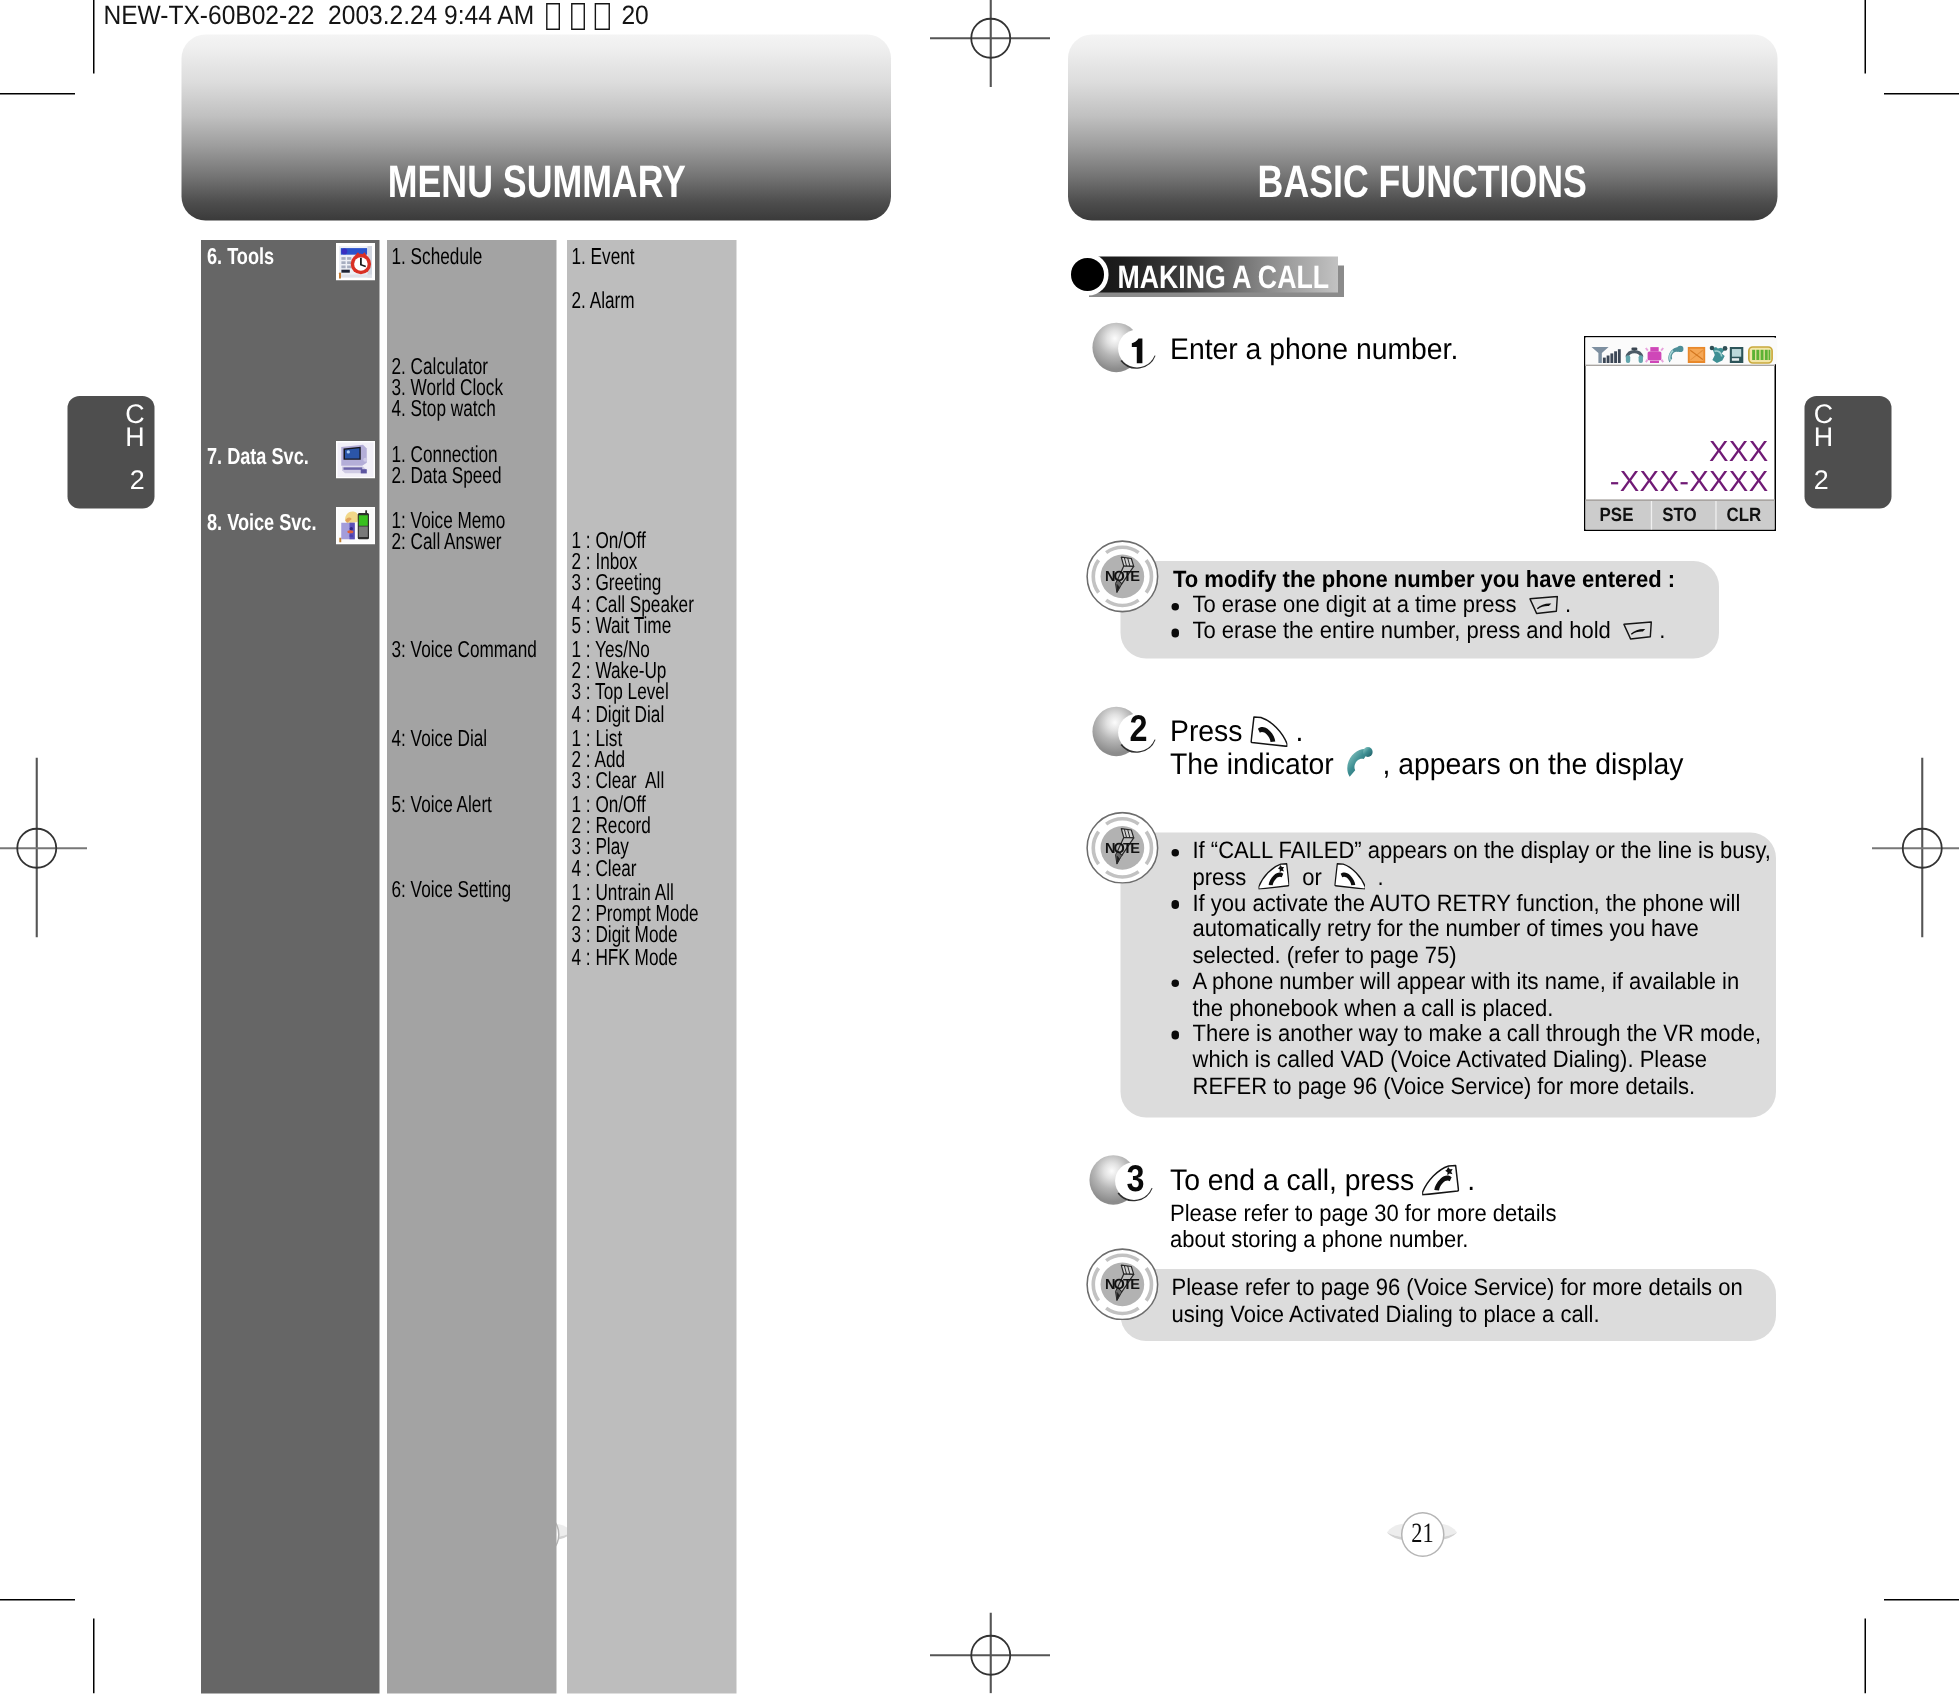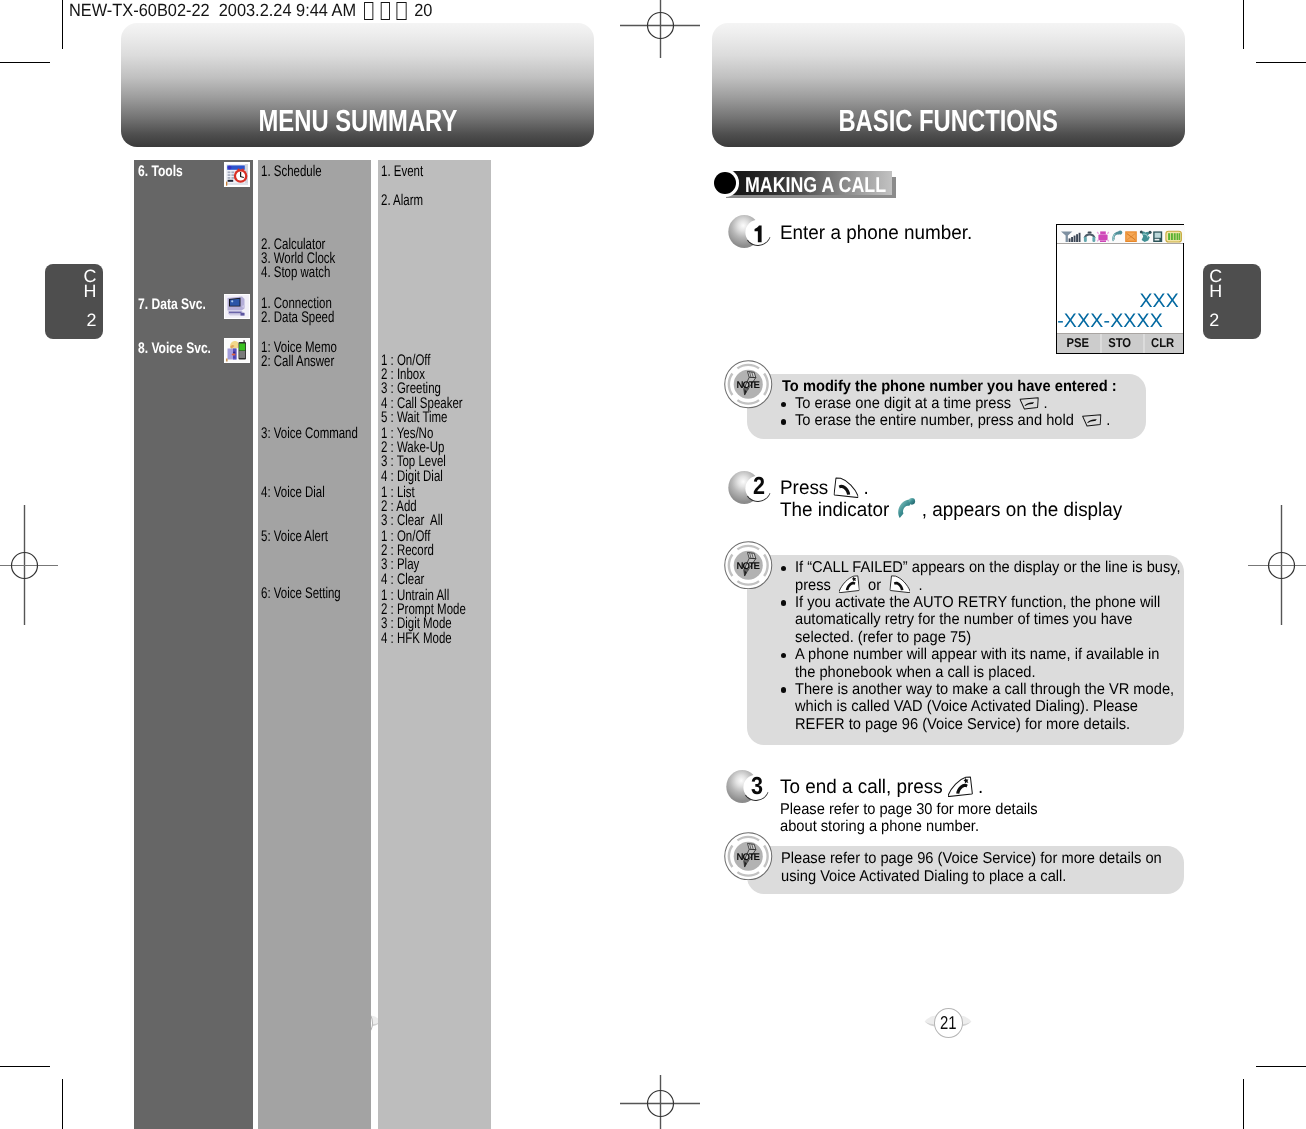--- a/index.html
+++ b/index.html
@@ -81,21 +81,21 @@
   
   #phone-display{position:absolute;border:1.6px solid #000;background:#fff;box-sizing:border-box;}
   .pd-status{position:absolute;left:0;top:0;right:0;height:18px;background:#fbfbfb;
      border-bottom:1.6px solid #a9a5a2;}
   .pd-soft{position:absolute;left:0;right:0;bottom:0;height:19px;background:#cccccc;
      display:flex;border-top:1.6px solid #a9a5a2;}
   .pd-soft div{flex:1;text-align:center;font-weight:bold;font-size:12.8px;line-height:18.6px;
      color:#111;transform:scaleX(0.88);}
   .pd-soft div+div{border-left:1.1px solid #f0f0f0;}
   .pd-num{position:absolute;right:2px;text-align:right;font-size:19.5px;line-height:19px;
-     color:#0369a1;white-space:pre;font-family:"Liberation Sans",sans-serif;
+     color:#701a75;white-space:pre;font-family:"Liberation Sans",sans-serif;
      letter-spacing:0.2px;}
 </style>
 </head>
 <body>
 
 <div>
   <div class="cropline" style="left:62px;top:0;width:1.4px;height:49px;"></div>
   <div class="cropline" style="left:0;top:62px;width:50px;height:1.4px;"></div>
   <div class="cropline" style="left:1243px;top:0;width:1.4px;height:49px;"></div>
   <div class="cropline" style="left:1256px;top:62px;width:50px;height:1.4px;"></div>
@@ -394,21 +394,21 @@
           <rect x="111.1" y="8.2" width="2.0" height="6.8"></rect>
             <rect x="113.9" y="8.2" width="2.0" height="6.8"></rect>
           <rect x="116.7" y="8.2" width="2.0" height="6.8"></rect>
             <rect x="119.5" y="8.2" width="2.0" height="6.8"></rect>
           <rect x="122.0" y="8.2" width="1.2" height="6.8"></rect>
         </g>
       </g>
     </svg>
   </div>
   <div class="pd-num" style="top:67px;right:4px;">XXX</div>
-  <div class="pd-num" style="top:87px;right:20px;">-XXX-XXXX</div>
+  <div class="pd-num" style="top:87px;right:4px;">-XXX-XXXX</div>
   <div class="pd-soft">
     <div>PSE</div>
     <div>STO</div>
     <div>CLR</div>
   </div>
 </div>
 
 <div class="note" style="left:747px;top:374px;width:399px;height:65px;"></div>
 <svg class="note-icon" style="left:724px;top:360px;width:48.5px;height:48.5px;" viewBox="0 0 52 52">
   <use href="#note-badge"></use>
@@ -480,14 +480,14 @@
 <div class="note-text" style="left:780.7px;top:850.4px;">Please refer to page 96 (Voice Service) for more details on
 using Voice Activated Dialing to place a call.</div>
 
 <div class="abs" style="left:924px;top:1006px;width:48px;height:34px;">
   <svg style="position:absolute;left:0;top:0;" width="48" height="34" viewBox="0 0 48 34">
     <path d="M0.6 15.6 C3.6 11.6 8.2 9.6 13.4 9.6 L13.4 18.6 C8.6 18.6 4.0 17.4 0.6 15.6 Z" fill="#ededed"></path>
     <path d="M0.6 15.6 C4.0 17.4 8.6 18.6 13.4 18.6 L13.4 20.6 C8.0 20.6 3.4 18.6 0.6 15.6 Z" fill="#d2d2d2"></path>
     <path d="M47.4 15.6 C44.4 11.6 39.8 9.6 34.6 9.6 L34.6 18.6 C39.4 18.6 44.0 17.4 47.4 15.6 Z" fill="#ededed"></path>
     <path d="M47.4 15.6 C44.0 17.4 39.4 18.6 34.6 18.6 L34.6 20.6 C40.0 20.6 44.6 18.6 47.4 15.6 Z" fill="#d2d2d2"></path>
   </svg>
-  <div class="pagenum" style="left:9.5px;top:2px;"><span>21</span></div>
+  <div class="pagenum" style="left:9.5px;top:2px;font-family:Liberation Serif, serif;"><span>21</span></div>
 </div>
 
 </body></html>

